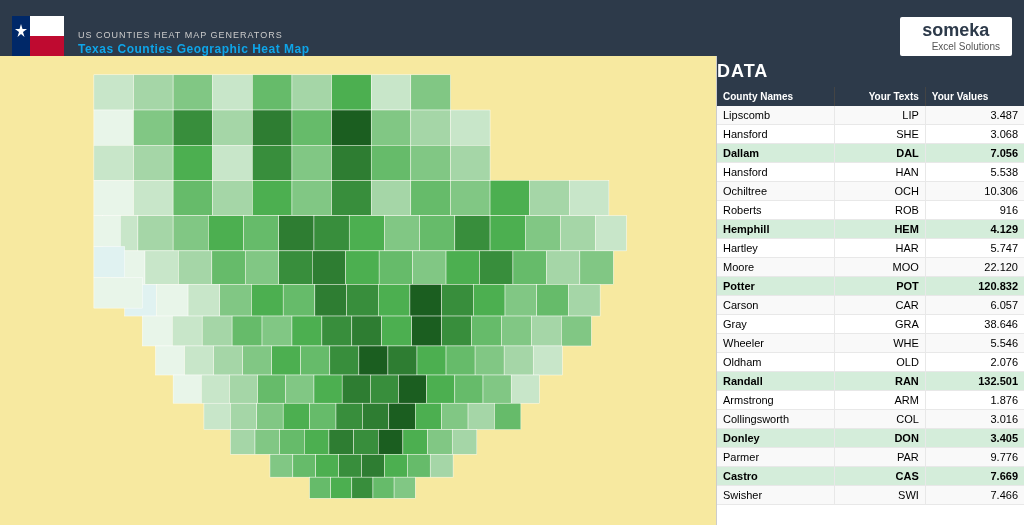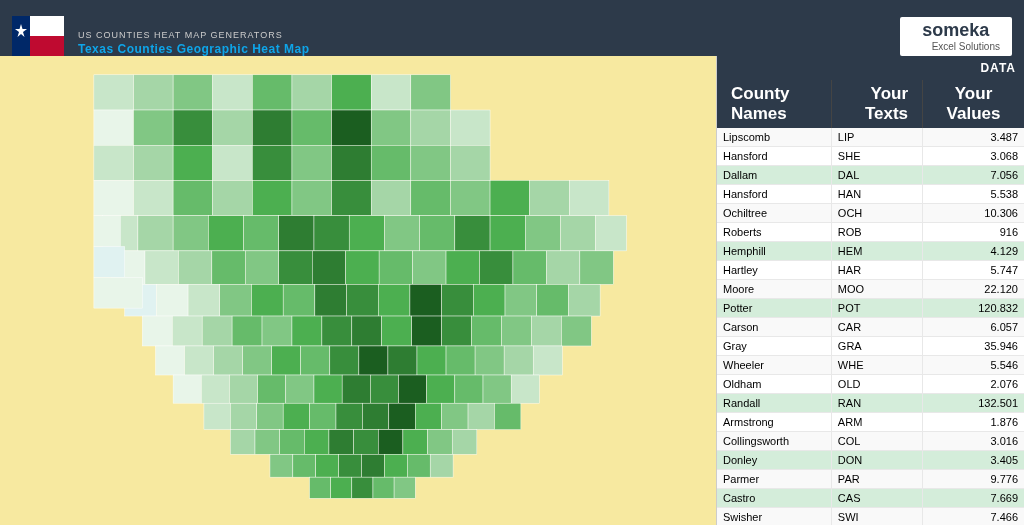--- a/index.html
+++ b/index.html
@@ -65,57 +65,57 @@
       border-left: 1px solid #ccc;
       overflow-y: auto;
       flex-shrink: 0;
     }
     #data-panel::-webkit-scrollbar { width: 6px; }
     #data-panel::-webkit-scrollbar-thumb { background: #aaa; }
 
     #data-header {
       background: #2d3a4a;
       color: #fff;
-      text-align: right;
-      font-size: 12px;
+      text-align: left;
+      font-size: 18px;
       font-weight: bold;
-      padding: 5px 8px;
+      padding: 5px 0;
       letter-spacing: 1px;
     }
 
     #data-table {
       width: 100%;
       border-collapse: collapse;
       font-size: 11px;
     }
     #data-table thead tr th {
       background: #2d3a4a;
       color: #fff;
-      padding: 4px 14px;
+      padding: 4px 6px;
       text-align: left;
       font-weight: bold;
-      font-size: 17px;
+      font-size: 10px;
       border-right: 1px solid #444;
     }
-    #data-table thead tr th:last-child { border-right: none; text-align: center; }
+    #data-table thead tr th:last-child { border-right: none; text-align: left; }
     #data-table thead tr th:nth-child(2) { text-align: right; }
 
     #data-table tbody tr td {
       padding: 3px 6px;
       border-bottom: 1px solid #e8e8e8;
       border-right: 1px solid #e8e8e8;
     }
     #data-table tbody tr td:last-child { border-right: none; text-align: right; margin-left: 44px; }
-    #data-table tbody tr td:nth-child(2) { text-align: left; }
+    #data-table tbody tr td:nth-child(2) { text-align: right; }
 
     #data-table tbody tr:nth-child(odd) { background: #f9f9f9; }
     #data-table tbody tr:nth-child(even) { background: #fff; }
 
     
-    .row-highlight { background: #d4edda !important; }
+    .row-highlight { background: #d4edda !important; font-weight: bold; }
 
     
     #texas-svg {
       width: 100%;
       height: 100%;
     }
 
     .county {
       stroke: #fff;
       stroke-width: 0.5;
@@ -405,21 +405,21 @@
             <td>120.832</td>
           </tr>
           <tr>
             <td>Carson</td>
             <td>CAR</td>
             <td>6.057</td>
           </tr>
           <tr>
             <td>Gray</td>
             <td>GRA</td>
-            <td>35.946</td>
+            <td>38.646</td>
           </tr>
           <tr>
             <td>Wheeler</td>
             <td>WHE</td>
             <td>5.546</td>
           </tr>
           <tr>
             <td>Oldham</td>
             <td>OLD</td>
             <td>2.076</td>

